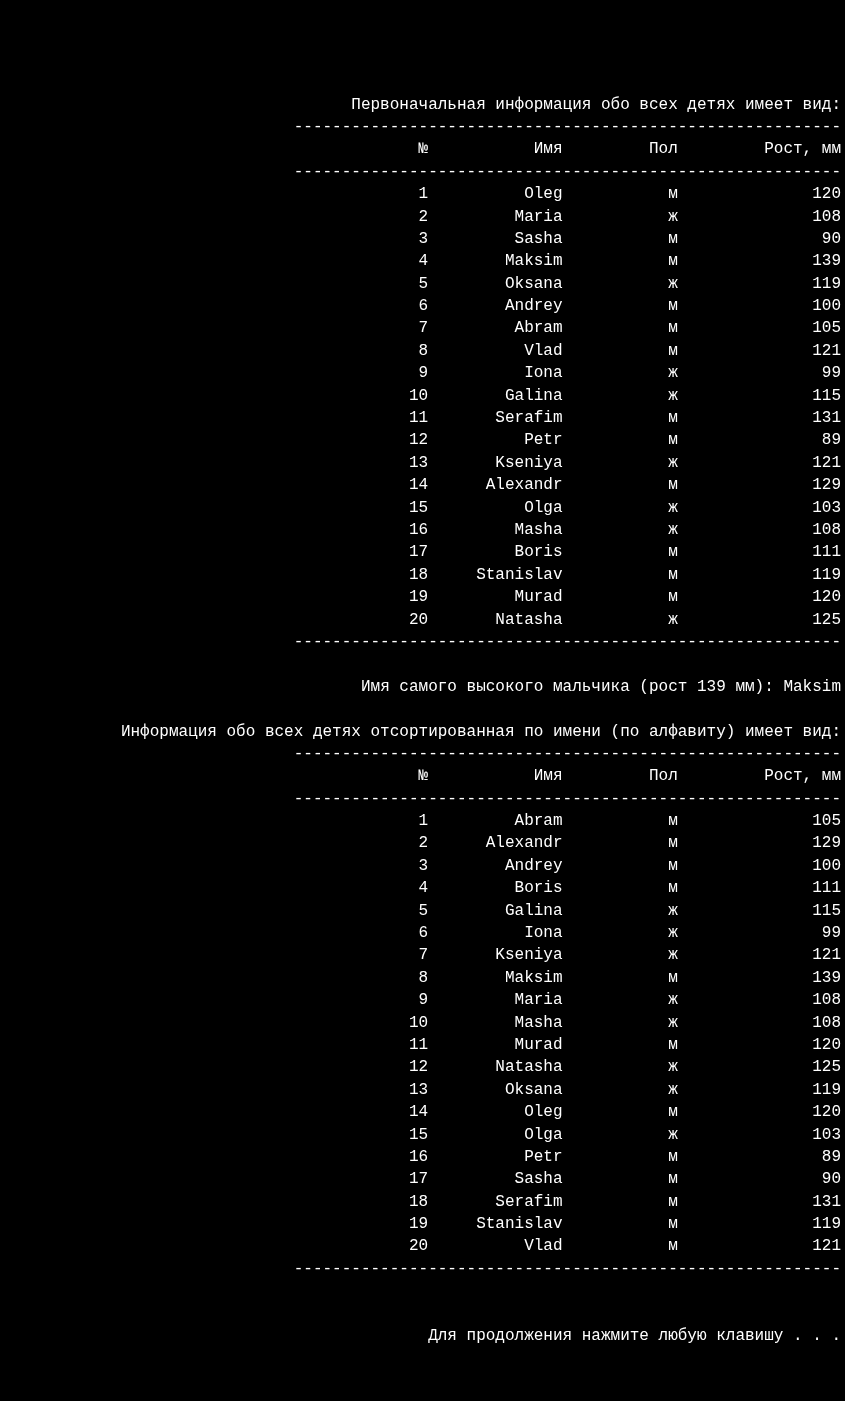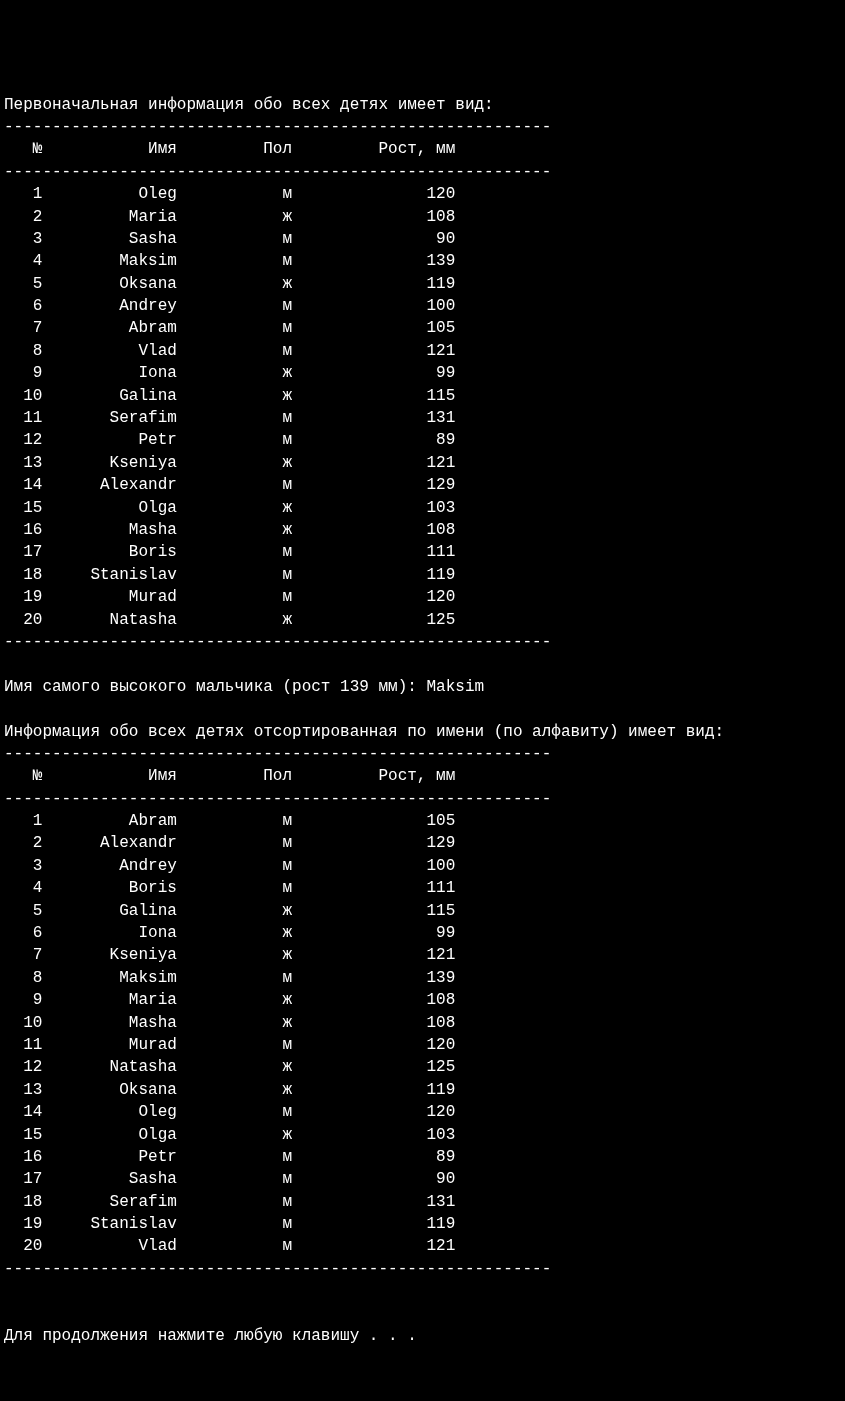--- a/index.html
+++ b/index.html
@@ -7,20 +7,21 @@
       color: #ffffff;
       font-family: 'Consolas', 'Courier New', monospace;
       font-size: 16px;
       margin: 0;
       padding: 4px;
       white-space: pre;
       line-height: 1.4;
     }
     .console-line {
       white-space: pre;
+      text-align: right;
     }
   </style>
 </head>
 <body>
 
 
 
 <div id="console"><div class="console-line">Первоначальная информация обо всех детях имеет вид:</div><div class="console-line">---------------------------------------------------------</div><div class="console-line">   №           Имя         Пол         Рост, мм</div><div class="console-line">---------------------------------------------------------</div><div class="console-line">   1          Oleg           м              120</div><div class="console-line">   2         Maria           ж              108</div><div class="console-line">   3         Sasha           м               90</div><div class="console-line">   4        Maksim           м              139</div><div class="console-line">   5        Oksana           ж              119</div><div class="console-line">   6        Andrey           м              100</div><div class="console-line">   7         Abram           м              105</div><div class="console-line">   8          Vlad           м              121</div><div class="console-line">   9          Iona           ж               99</div><div class="console-line">  10        Galina           ж              115</div><div class="console-line">  11       Serafim           м              131</div><div class="console-line">  12          Petr           м               89</div><div class="console-line">  13       Kseniya           ж              121</div><div class="console-line">  14      Alexandr           м              129</div><div class="console-line">  15          Olga           ж              103</div><div class="console-line">  16         Masha           ж              108</div><div class="console-line">  17         Boris           м              111</div><div class="console-line">  18     Stanislav           м              119</div><div class="console-line">  19         Murad           м              120</div><div class="console-line">  20       Natasha           ж              125</div><div class="console-line">---------------------------------------------------------</div><div class="console-line"> </div><div class="console-line">Имя самого высокого мальчика (рост 139 мм): Maksim</div><div class="console-line"> </div><div class="console-line">Информация обо всех детях отсортированная по имени (по алфавиту) имеет вид:</div><div class="console-line">---------------------------------------------------------</div><div class="console-line">   №           Имя         Пол         Рост, мм</div><div class="console-line">---------------------------------------------------------</div><div class="console-line">   1         Abram           м              105</div><div class="console-line">   2      Alexandr           м              129</div><div class="console-line">   3        Andrey           м              100</div><div class="console-line">   4         Boris           м              111</div><div class="console-line">   5        Galina           ж              115</div><div class="console-line">   6          Iona           ж               99</div><div class="console-line">   7       Kseniya           ж              121</div><div class="console-line">   8        Maksim           м              139</div><div class="console-line">   9         Maria           ж              108</div><div class="console-line">  10         Masha           ж              108</div><div class="console-line">  11         Murad           м              120</div><div class="console-line">  12       Natasha           ж              125</div><div class="console-line">  13        Oksana           ж              119</div><div class="console-line">  14          Oleg           м              120</div><div class="console-line">  15          Olga           ж              103</div><div class="console-line">  16          Petr           м               89</div><div class="console-line">  17         Sasha           м               90</div><div class="console-line">  18       Serafim           м              131</div><div class="console-line">  19     Stanislav           м              119</div><div class="console-line">  20          Vlad           м              121</div><div class="console-line">---------------------------------------------------------</div><div class="console-line"> </div><div class="console-line"> </div><div class="console-line">Для продолжения нажмите любую клавишу . . .</div></div>
 
 

